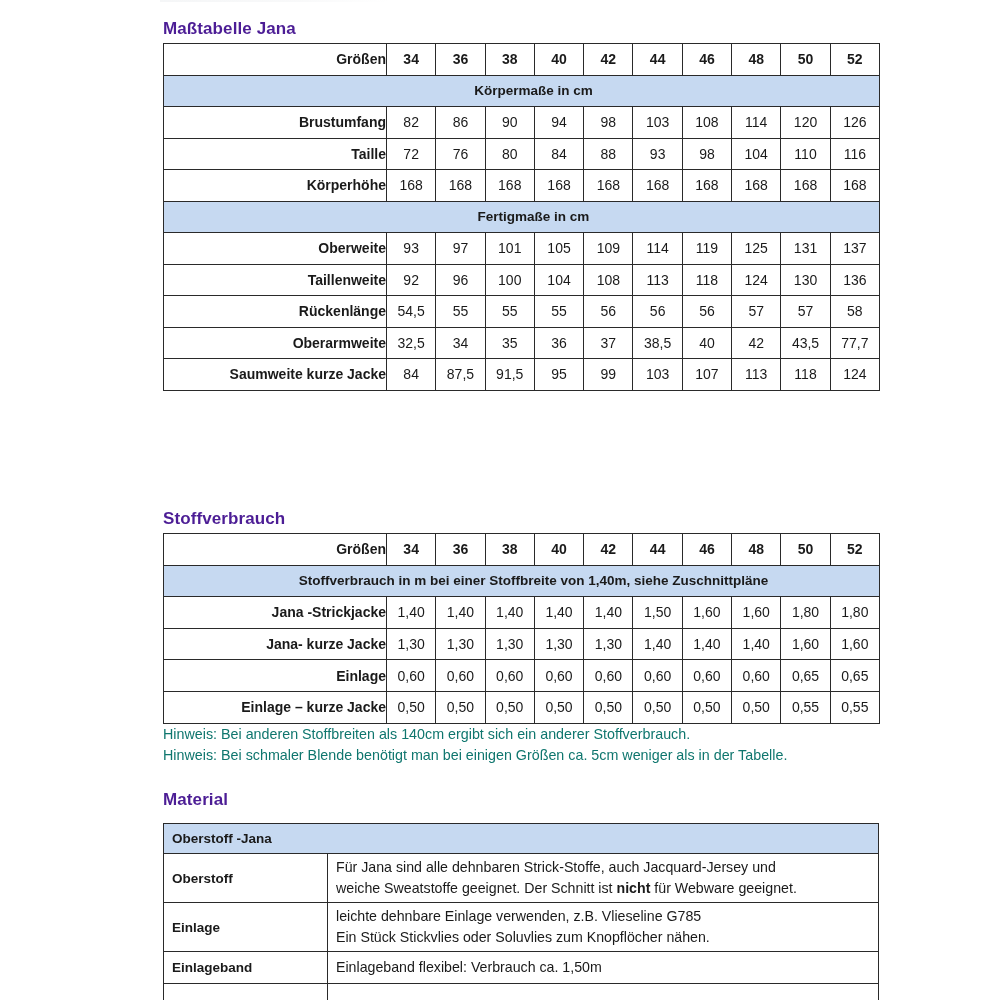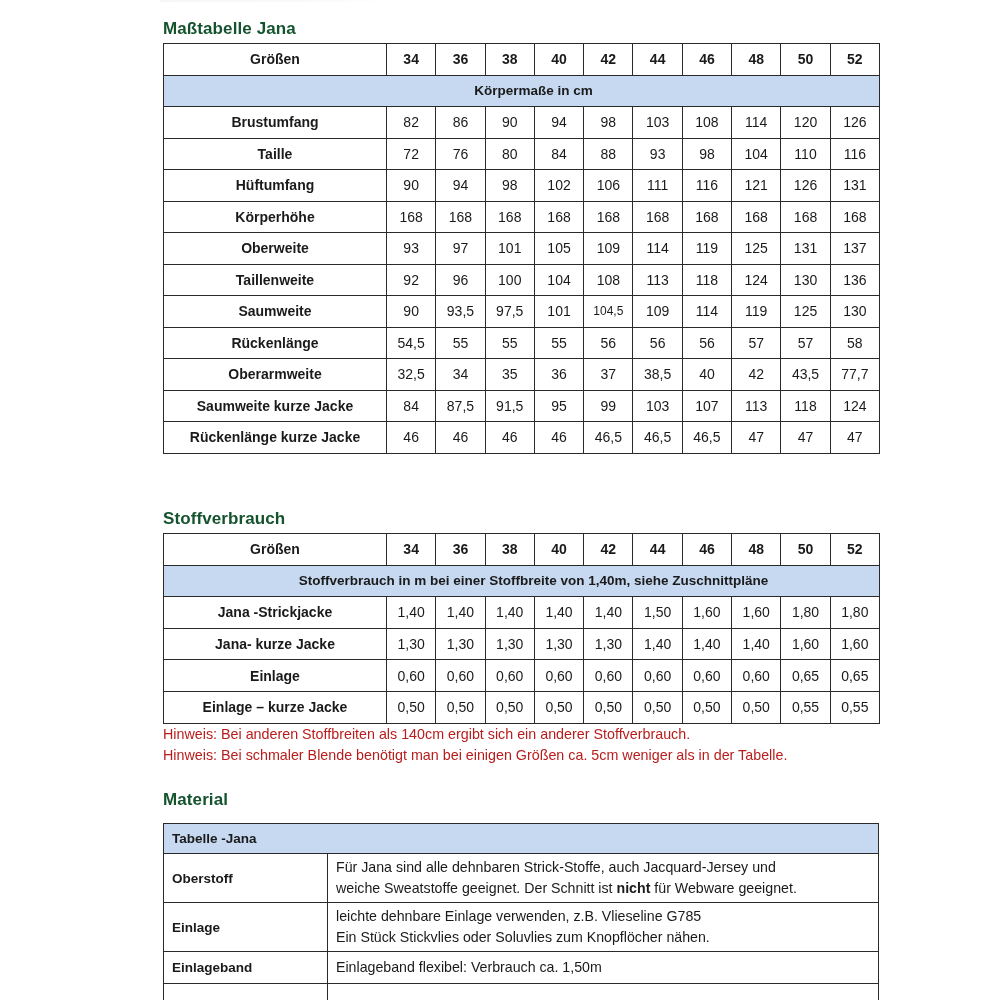--- a/index.html
+++ b/index.html
@@ -8,54 +8,54 @@
     font-family: "Liberation Sans", "DejaVu Sans", sans-serif;
     color: #1a1a1a;
   }
   .faint-top {
     position: absolute; left: 160px; top: -6px; width: 230px; height: 8px;
     background: linear-gradient(90deg, #eef0f2 0%, #f4f5f6 60%, #ffffff 100%);
     opacity: 0.6;
   }
   .section-title {
     position: absolute; left: 163px;
-    font-size: 17px; font-weight: bold; color: #14532d;
+    font-size: 17px; font-weight: bold; color: #4c1d95;
     letter-spacing: 0.1px;
   }
   table.grid {
     position: absolute; left: 163px;
     border-collapse: collapse;
     table-layout: fixed;
     width: 716px;
     font-size: 14px;
   }
   table.grid td {
     border: 1px solid #2a2a2a;
     text-align: center;
     padding: 0;
     white-space: nowrap;
     overflow: hidden;
   }
-  table.grid td.label { font-weight: bold; }
+  table.grid td.label { font-weight: bold; text-align: right; }
   table.grid tr.head td { font-weight: bold; }
   table.grid tr.band td {
     background: #c6d9f1; font-weight: bold; font-size: 13.5px; padding-left: 24px;
   }
   table.grid td.small { font-size: 12px; }
   col.labelcol { width: 223px; }
   col.valcol { width: 49.3px; }
 
   #t1 { top: 43px; }
   #t1 tr { height: 31.5px; }
   #t2 { top: 533px; }
   #t2 tr { height: 31.6px; }
 
   .notes {
     position: absolute; left: 163px; top: 724px;
-    font-size: 14.3px; line-height: 21px; color: #b91c1c;
+    font-size: 14.3px; line-height: 21px; color: #0f766e;
   }
 
   table.mat {
     position: absolute; left: 163px; top: 823px;
     border-collapse: collapse; table-layout: fixed; width: 716px;
     font-size: 14.2px;
   }
   table.mat td {
     border: 1px solid #2a2a2a; padding: 0 8px; text-align: left;
     vertical-align: middle; line-height: 21px;
@@ -126,44 +126,34 @@
         <td>80</td>
         <td>84</td>
         <td>88</td>
         <td>93</td>
         <td>98</td>
         <td>104</td>
         <td>110</td>
         <td>116</td>
       </tr>
       <tr>
-        <td class="label">Hüftumfang</td>
-        <td>90</td>
-        <td>94</td>
-        <td>98</td>
-        <td>102</td>
-        <td>106</td>
-        <td>111</td>
-        <td>116</td>
-        <td>121</td>
-        <td>126</td>
-        <td>131</td>
-      </tr>
-      <tr>
         <td class="label">Körperhöhe</td>
         <td>168</td>
         <td>168</td>
         <td>168</td>
         <td>168</td>
         <td>168</td>
         <td>168</td>
         <td>168</td>
         <td>168</td>
         <td>168</td>
         <td>168</td>
+      </tr>
+      <tr class="band">
+        <td colspan="11">Fertigmaße in cm</td>
       </tr>
       <tr>
         <td class="label">Oberweite</td>
         <td>93</td>
         <td>97</td>
         <td>101</td>
         <td>105</td>
         <td>109</td>
         <td>114</td>
         <td>119</td>
@@ -178,33 +168,20 @@
         <td>100</td>
         <td>104</td>
         <td>108</td>
         <td>113</td>
         <td>118</td>
         <td>124</td>
         <td>130</td>
         <td>136</td>
       </tr>
       <tr>
-        <td class="label">Saumweite</td>
-        <td>90</td>
-        <td>93,5</td>
-        <td>97,5</td>
-        <td>101</td>
-        <td class="small">104,5</td>
-        <td>109</td>
-        <td>114</td>
-        <td>119</td>
-        <td>125</td>
-        <td>130</td>
-      </tr>
-      <tr>
         <td class="label">Rückenlänge</td>
         <td>54,5</td>
         <td>55</td>
         <td>55</td>
         <td>55</td>
         <td>56</td>
         <td>56</td>
         <td>56</td>
         <td>57</td>
         <td>57</td>
@@ -228,33 +205,20 @@
         <td>84</td>
         <td>87,5</td>
         <td>91,5</td>
         <td>95</td>
         <td>99</td>
         <td>103</td>
         <td>107</td>
         <td>113</td>
         <td>118</td>
         <td>124</td>
-      </tr>
-      <tr>
-        <td class="label">Rückenlänge kurze Jacke</td>
-        <td>46</td>
-        <td>46</td>
-        <td>46</td>
-        <td>46</td>
-        <td>46,5</td>
-        <td>46,5</td>
-        <td>46,5</td>
-        <td>47</td>
-        <td>47</td>
-        <td>47</td>
       </tr>
     </tbody>
 </table>
 
 <div class="section-title" style="top:509px;">Stoffverbrauch</div>
 
 <table class="grid" id="t2">
   <colgroup>
     <col class="labelcol">
       <col class="valcol">
@@ -347,21 +311,21 @@
 
 <div class="section-title" style="top:790px;">Material</div>
 
 <table class="mat">
   <colgroup>
       <col style="width:164px">
       <col>
     </colgroup>
   <tbody>
     <tr class="band">
-      <td colspan="2">Tabelle -Jana</td>
+      <td colspan="2">Oberstoff -Jana</td>
     </tr>
     <tr class="r2">
       <td class="mlabel">Oberstoff</td>
       <td>
         <div>Für Jana sind alle dehnbaren Strick-Stoffe, auch Jacquard-Jersey und</div>
         <div><span>weiche Sweatstoffe geeignet. Der Schnitt ist </span><b>nicht</b><span> für Webware geeignet.</span></div>
       </td>
     </tr>
     <tr class="r2">
       <td class="mlabel">Einlage</td>

